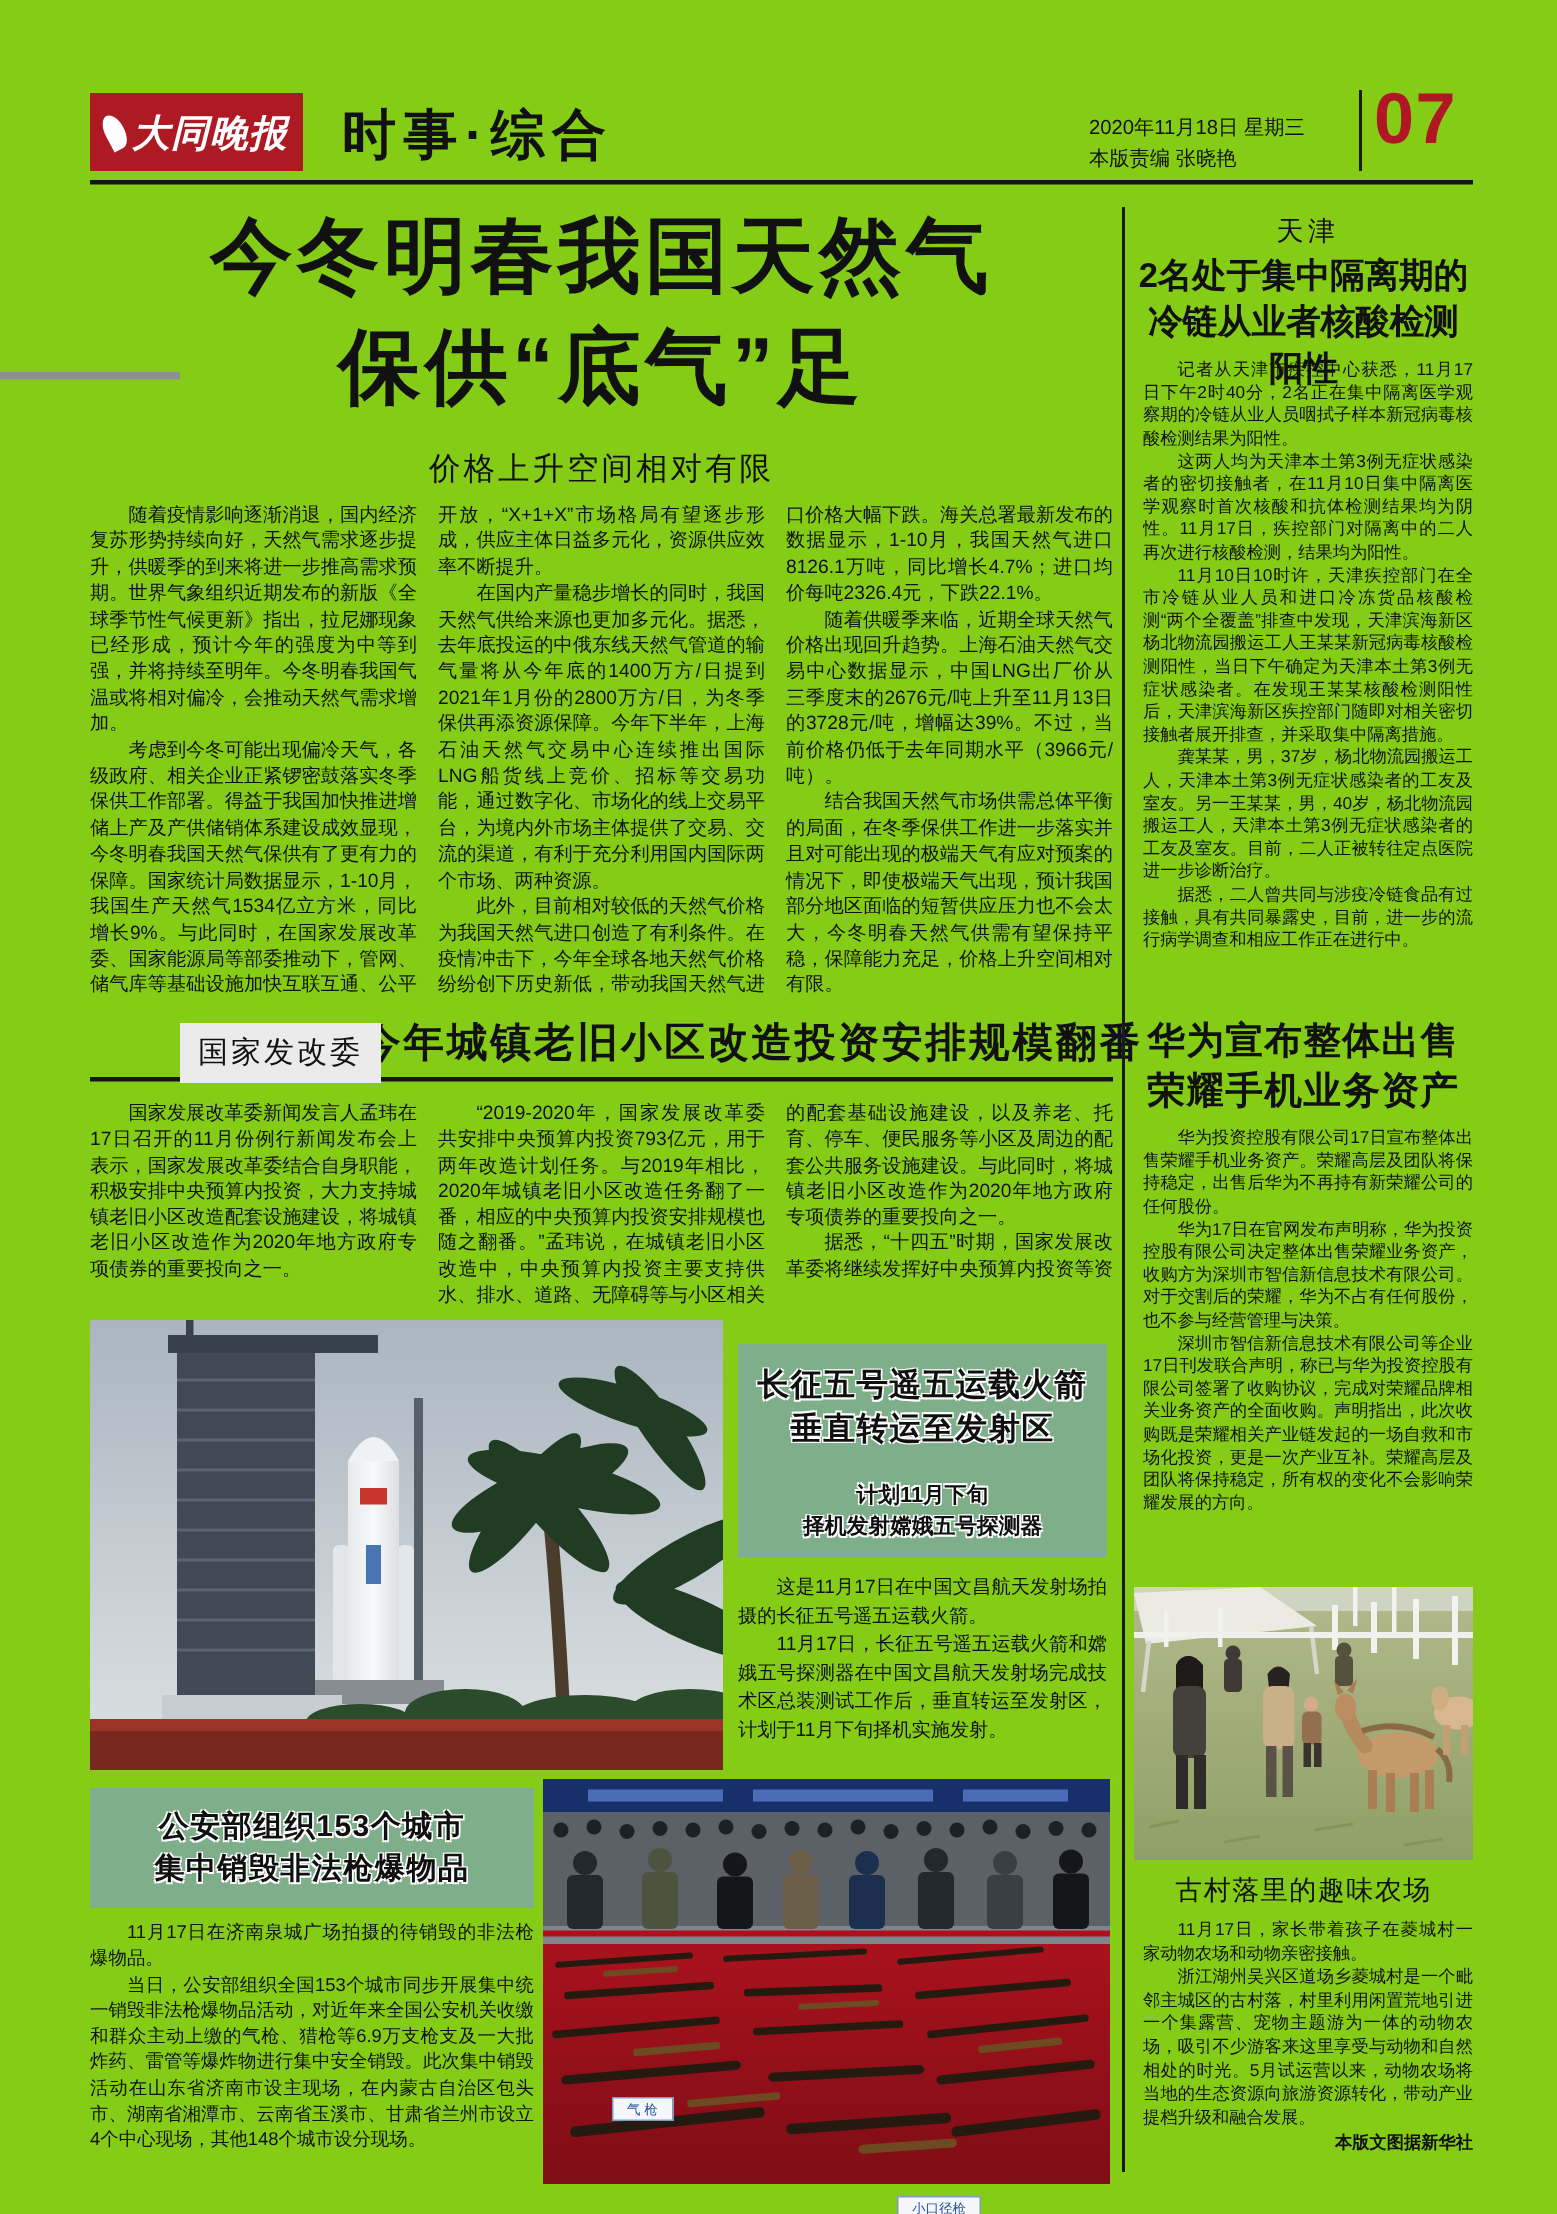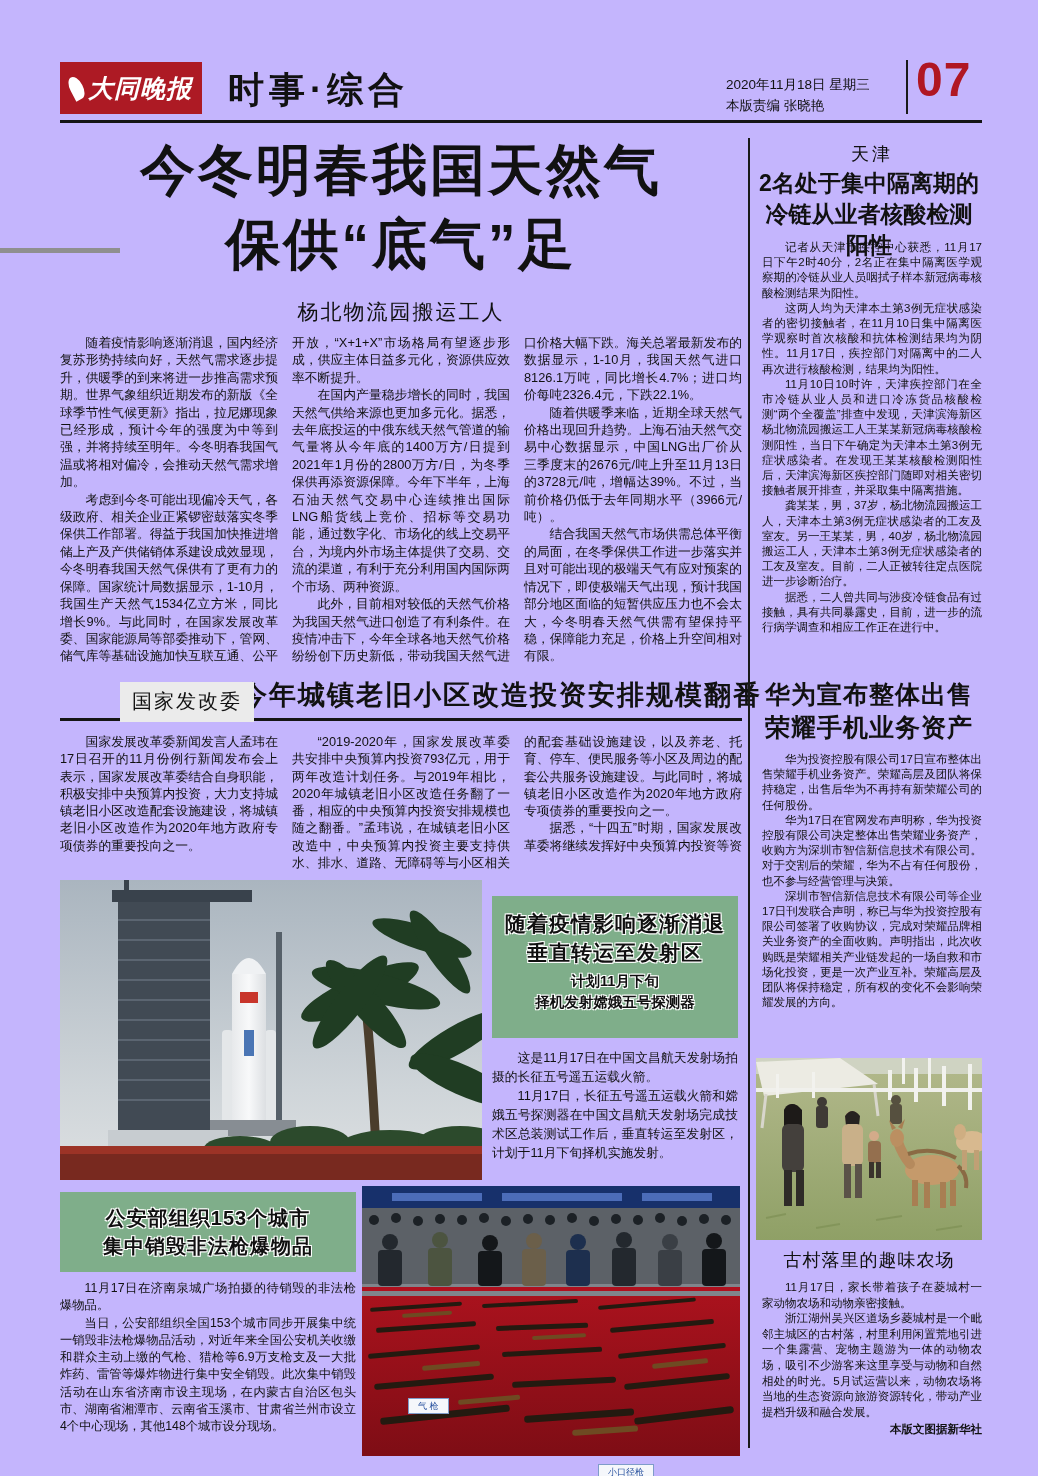--- a/index.html
+++ b/index.html
@@ -1,16 +1,16 @@
 <!DOCTYPE html>
 <html><head>
 <meta charset="utf-8">
 <style>
   html,body{margin:0;padding:0;background:#e9e9e9;}
-  .page{position:relative;width:1038px;height:1476px;background:#c4b5fd;margin:0 auto;
+  .page{position:relative;width:1038px;height:1476px;background:#84cc16;margin:0 auto;
         font-family:"Liberation Sans",sans-serif;color:#111;overflow:hidden;}
   .abs{position:absolute;}
   p{margin:0;text-indent:2em;}
   
   .logo-box{left:60px;top:62px;width:142px;height:52px;background:#ad1a24;display:flex;
             align-items:center;justify-content:center;gap:5px;}
   .logo-flame{width:13px;height:24px;background:#fff;border-radius:55% 55% 55% 0;transform:rotate(-28deg);}
   .logo-text{color:#fff;font-family:"Liberation Serif",serif;font-style:italic;font-weight:bold;
              font-size:25px;letter-spacing:1px;white-space:nowrap;}
   .section-title{left:228px;top:66px;font-size:36px;font-weight:800;letter-spacing:5px;}
@@ -29,21 +29,21 @@
   .mid-rule{left:60px;top:718px;width:682px;height:3px;background:#151515;}
   .mid-kicker{left:120px;top:682px;background:#ebebeb;padding:6px 12px 7px;font-size:20px;letter-spacing:2px;z-index:2;}
   .mid-head{left:240px;top:677px;font-size:27px;font-weight:800;letter-spacing:2px;white-space:nowrap;}
   .mid-body{left:60px;top:733px;width:682px;height:148px;column-count:3;column-gap:14px;column-fill:auto;
             font-size:12.8px;line-height:17.3px;text-align:justify;overflow:hidden;}
   
   .green-box{background:#7fae8a;text-align:center;color:#101010;}
   .outline-t{text-shadow:-1px -1px 0 #fff,1px -1px 0 #fff,-1px 1px 0 #fff,1px 1px 0 #fff;}
   .rocket-box{left:492px;top:896px;width:246px;height:142px;}
   .rocket-box .t{font-size:21px;font-weight:800;line-height:29px;margin-top:13px;letter-spacing:1px;}
-  .rocket-box .s{font-size:14.5px;font-weight:700;line-height:21px;margin-top:4px;}
+  .rocket-box .s{font-size:14.5px;font-weight:700;line-height:21px;margin-top:20px;}
   .rocket-caption{left:492px;top:1048px;width:246px;height:128px;font-size:12.8px;line-height:19px;
                   text-align:justify;overflow:hidden;}
   .guns-box{left:60px;top:1192px;width:296px;height:80px;}
   .guns-box .t{font-size:20px;font-weight:800;line-height:28px;letter-spacing:1px;}
   .guns-box .t:first-child{margin-top:12px;}
   .guns-body{left:60px;top:1280px;width:296px;height:190px;font-size:12.3px;line-height:17.3px;
              text-align:justify;overflow:hidden;}
   
   .col-rule{left:748px;top:138px;width:2px;height:1310px;background:#1a1a1a;}
   .tj-kicker{left:762px;top:142px;width:220px;text-align:center;font-size:18px;letter-spacing:3px;}
@@ -81,21 +81,21 @@
     <div>2020年11月18日 星期三</div>
     <div>本版责编 张晓艳</div>
   </div>
   <div class="abs hdr-vline"></div>
   <div class="abs page-num">07</div>
   <div class="abs hdr-rule"></div>
 
   <div class="abs lead-h lead-h1">今冬明春我国天然气</div>
   <div class="abs lead-h lead-h2">保供“底气”足</div>
   <div class="abs gray-dash"></div>
-  <div class="abs lead-sub">杨北物流园搬运工人</div>
+  <div class="abs lead-sub">价格上升空间相对有限</div>
   <div class="abs lead-body">
     <p>随着疫情影响逐渐消退，国内经济复苏形势持续向好，天然气需求逐步提升，供暖季的到来将进一步推高需求预期。世界气象组织近期发布的新版《全球季节性气候更新》指出，拉尼娜现象已经形成，预计今年的强度为中等到强，并将持续至明年。今冬明春我国气温或将相对偏冷，会推动天然气需求增加。</p>
     <p>考虑到今冬可能出现偏冷天气，各级政府、相关企业正紧锣密鼓落实冬季保供工作部署。得益于我国加快推进增储上产及产供储销体系建设成效显现，今冬明春我国天然气保供有了更有力的保障。国家统计局数据显示，1-10月，我国生产天然气1534亿立方米，同比增长9%。与此同时，在国家发展改革委、国家能源局等部委推动下，管网、储气库等基础设施加快互联互通、公平开放，“X+1+X”市场格局有望逐步形成，供应主体日益多元化，资源供应效率不断提升。</p>
     <p>在国内产量稳步增长的同时，我国天然气供给来源也更加多元化。据悉，去年底投运的中俄东线天然气管道的输气量将从今年底的1400万方/日提到2021年1月份的2800万方/日，为冬季保供再添资源保障。今年下半年，上海石油天然气交易中心连续推出国际LNG船货线上竞价、招标等交易功能，通过数字化、市场化的线上交易平台，为境内外市场主体提供了交易、交流的渠道，有利于充分利用国内国际两个市场、两种资源。</p>
     <p>此外，目前相对较低的天然气价格为我国天然气进口创造了有利条件。在疫情冲击下，今年全球各地天然气价格纷纷创下历史新低，带动我国天然气进口价格大幅下跌。海关总署最新发布的数据显示，1-10月，我国天然气进口8126.1万吨，同比增长4.7%；进口均价每吨2326.4元，下跌22.1%。</p>
     <p>随着供暖季来临，近期全球天然气价格出现回升趋势。上海石油天然气交易中心数据显示，中国LNG出厂价从三季度末的2676元/吨上升至11月13日的3728元/吨，增幅达39%。不过，当前价格仍低于去年同期水平（3966元/吨）。</p>
     <p>结合我国天然气市场供需总体平衡的局面，在冬季保供工作进一步落实并且对可能出现的极端天气有应对预案的情况下，即使极端天气出现，预计我国部分地区面临的短暂供应压力也不会太大，今冬明春天然气供需有望保持平稳，保障能力充足，价格上升空间相对有限。</p>
   </div>
 
   <div class="abs mid-rule"></div>
@@ -162,21 +162,21 @@
           <ellipse cx="330" cy="268" rx="52" ry="18"></ellipse>
         <ellipse cx="400" cy="262" rx="42" ry="16"></ellipse>
           <ellipse cx="180" cy="268" rx="36" ry="12"></ellipse>
       </g>
       <rect x="0" y="272" width="422" height="28" fill="#78291f"></rect>
       <rect x="0" y="266" width="422" height="8" fill="#9c3326"></rect>
     </svg>
   </div>
 
   <div class="abs green-box rocket-box">
-    <div class="t outline-t">随着疫情影响逐渐消退</div>
+    <div class="t outline-t">长征五号遥五运载火箭</div>
     <div class="t outline-t" style="margin-top:0;">垂直转运至发射区</div>
     <div class="s outline-t">计划11月下旬</div>
     <div class="s outline-t" style="margin-top:0;">择机发射嫦娥五号探测器</div>
   </div>
   <div class="abs rocket-caption">
     <p>这是11月17日在中国文昌航天发射场拍摄的长征五号遥五运载火箭。</p>
     <p>11月17日，长征五号遥五运载火箭和嫦娥五号探测器在中国文昌航天发射场完成技术区总装测试工作后，垂直转运至发射区，计划于11月下旬择机实施发射。</p>
   </div>
 
   <div class="abs green-box guns-box">

